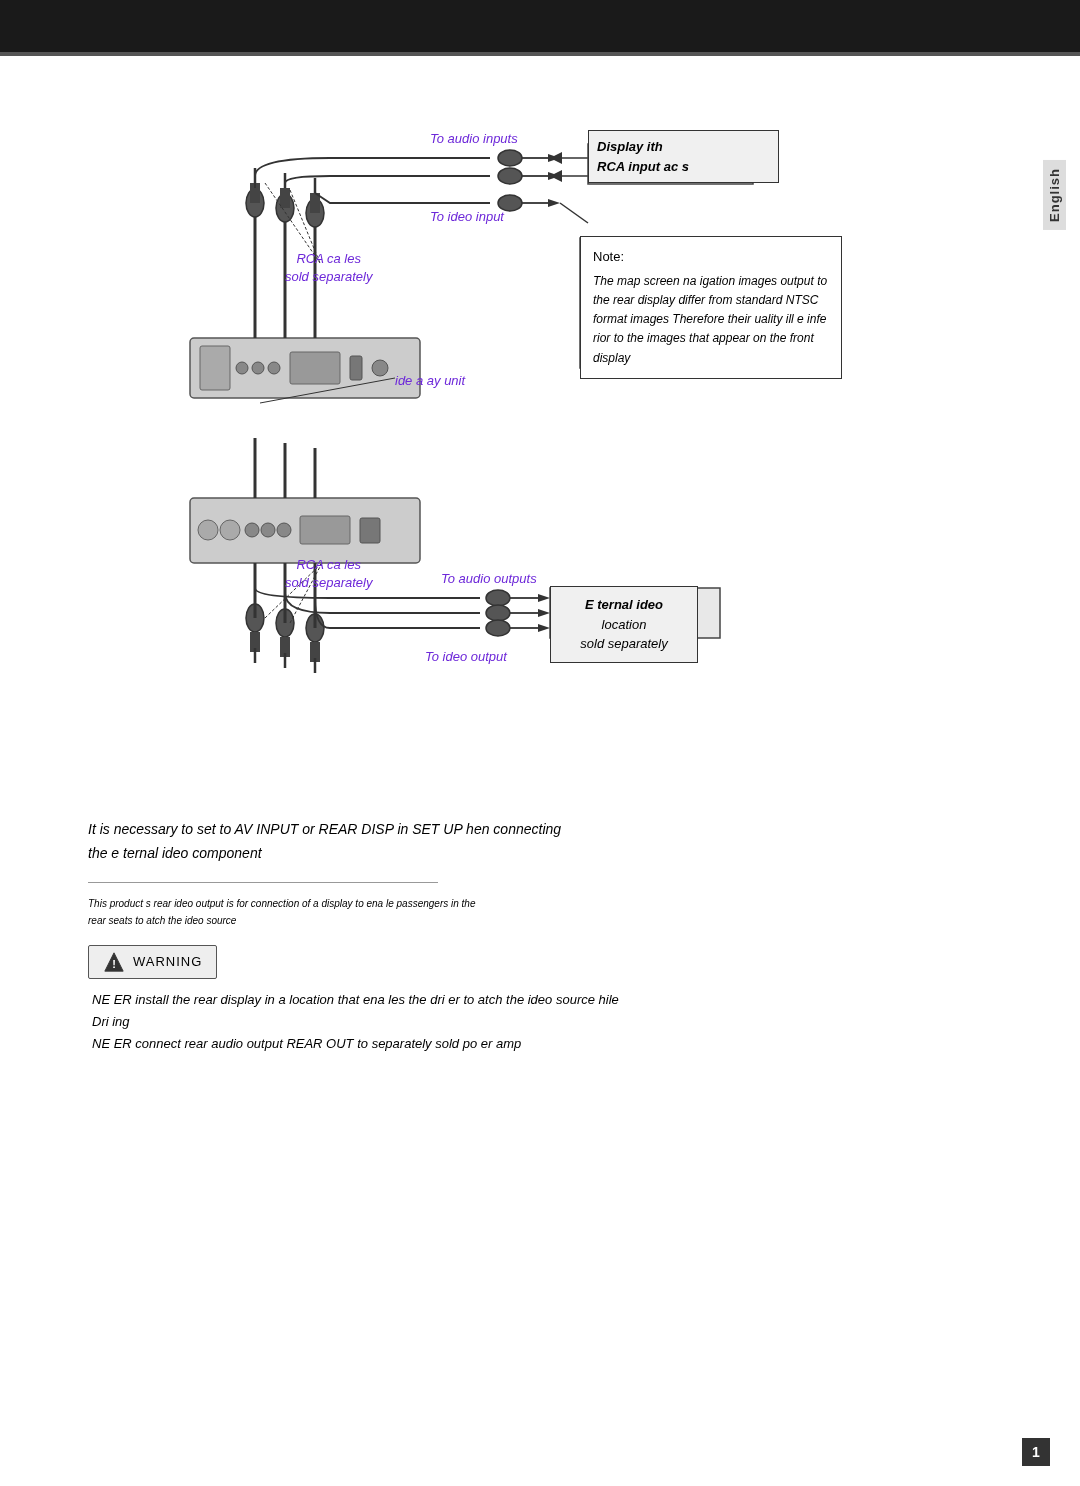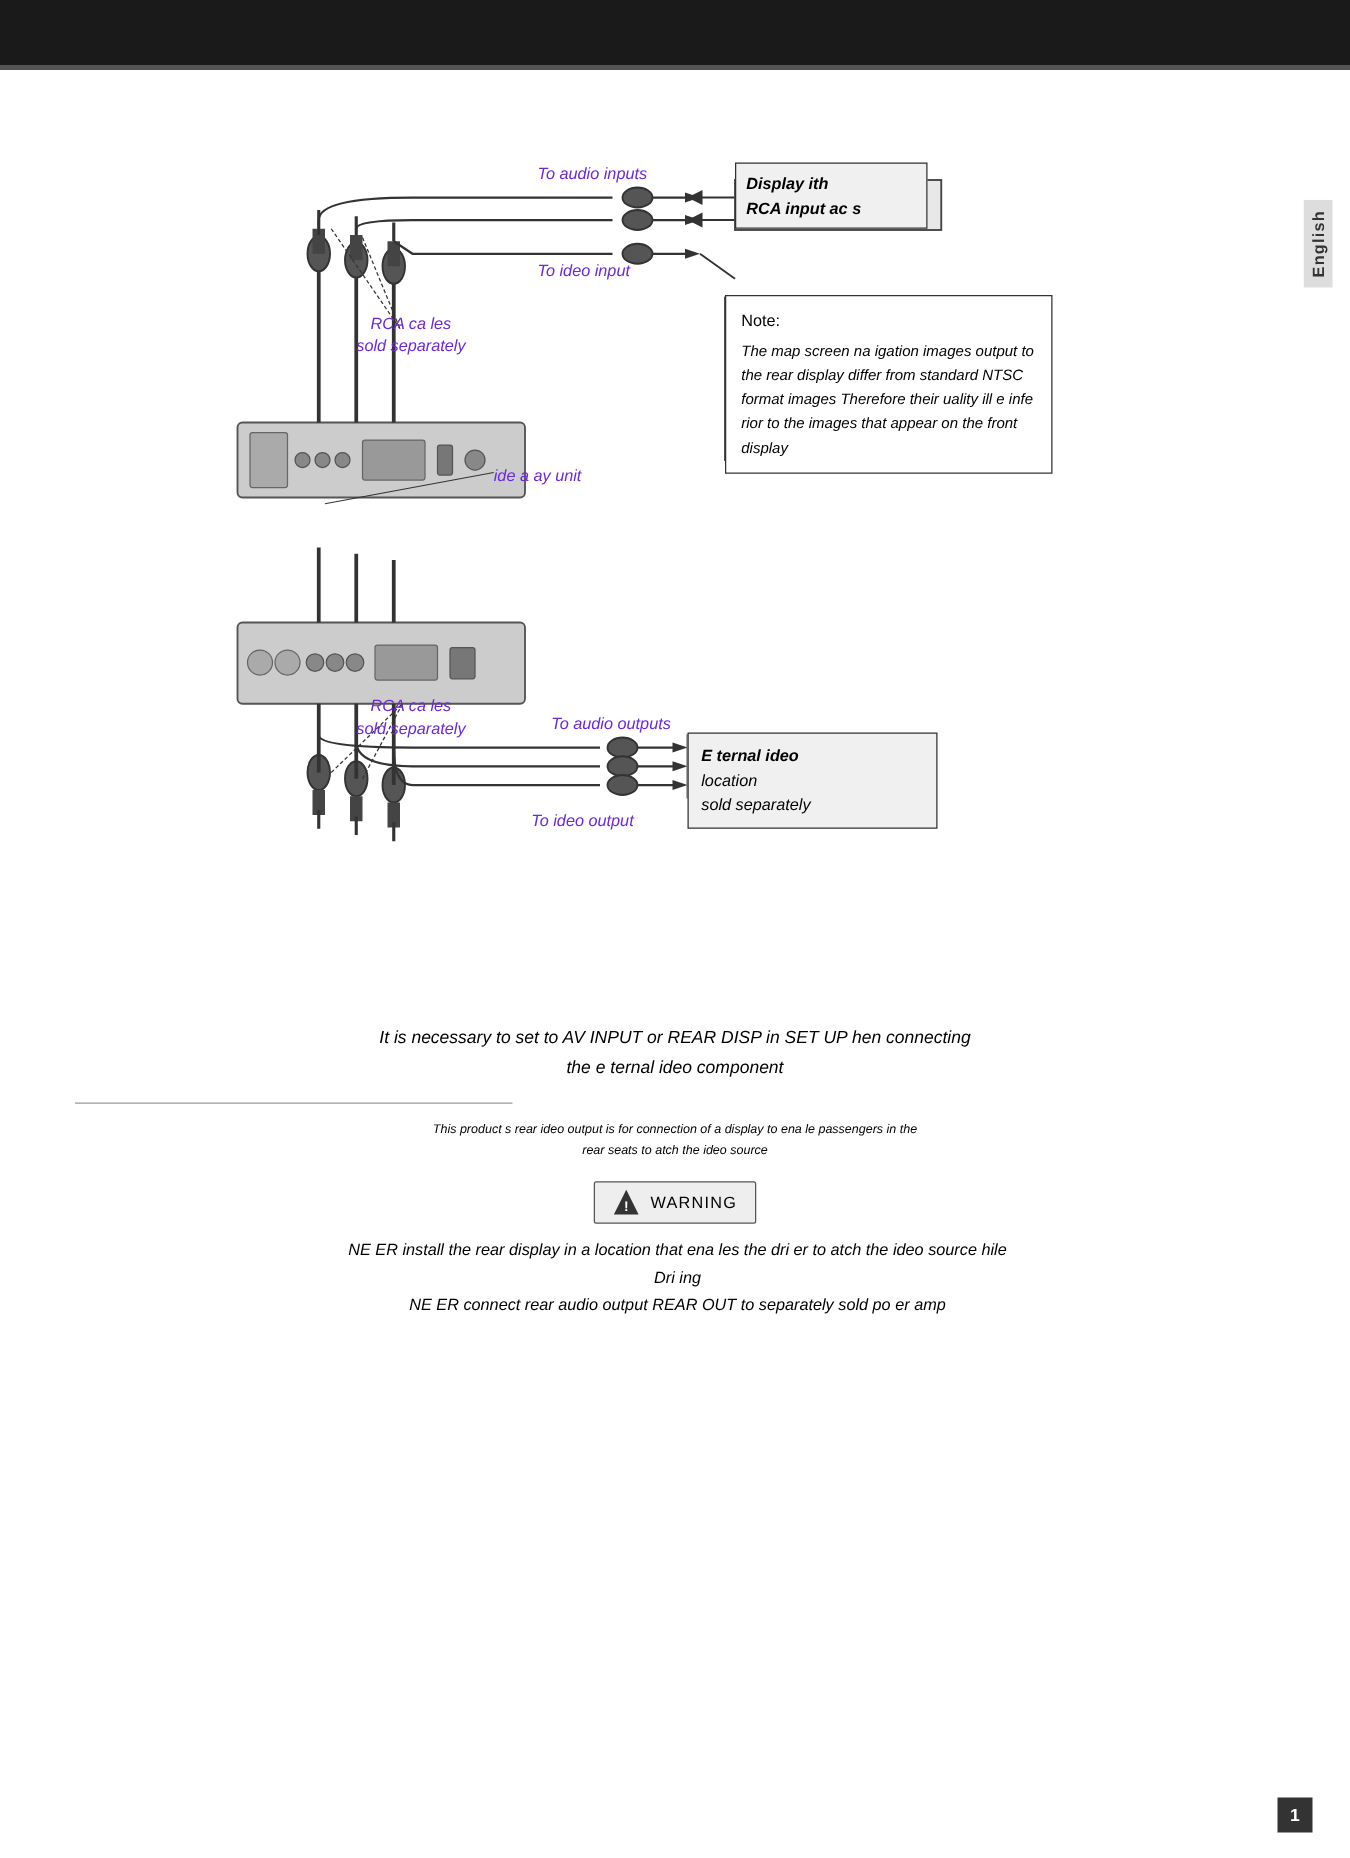--- a/index.html
+++ b/index.html
@@ -106,23 +106,22 @@
     .diagram-svg {
       position: absolute;
       top: 0;
       left: 0;
       width: 100%;
       height: 100%;
     }
 
     
     .bottom-section {
-      padding: 0 60px;
+      padding: 0 88px;
       margin-top: 10px;
-      text-align: center;
     }
 
     .instruction-text {
       font-size: 14px;
       font-style: italic;
       margin-bottom: 16px;
       line-height: 1.7;
     }
 
     .divider-line {
@@ -314,21 +313,21 @@
       <rect x="490" y="130" width="240" height="130" fill="#fff" stroke="#444" stroke-width="1.5"></rect>
     </svg>
 
     <div class="label-text" style="left: 195px; top: 142px; text-align: center;">
       <em style="font-size:13px; white-space: pre-line;">RCA ca les
 sold separately</em>
     </div>
 
     <div class="label-text" style="left: 340px; top: 22px; font-style:italic;">To audio inputs</div>
 
-    <div class="info-box" style="left: 498px; top: 22px; width:154px; padding:6px 8px;">
+    <div class="info-box" style="left: 498px; top: 22px; width:191px; padding:6px 8px;">
       <strong>Display  ith</strong><br>
       <strong>RCA input  ac s</strong>
     </div>
 
     <div class="label-text" style="left: 340px; top: 100px; font-style:italic;text-align:right;">To  ideo input</div>
 
     <div class="note-box" style="left: 490px; top: 128px;">
       <div class="note-title">Note:</div>
       <div class="note-body">The map screen na igation images output to the rear display differ from standard NTSC format images Therefore their  uality  ill  e infe rior to the images that appear on the front display</div>
     </div>
@@ -337,21 +336,21 @@
 
     <div class="label-text" style="left: 195px; top: 430px; text-align: center; white-space: pre-line;">
       <em style="font-size:13px;">RCA ca les
 sold separately</em>
     </div>
 
     <div class="label-text" style="left: 316px; top: 462px; font-style:italic;margin-left:35px;">To audio outputs</div>
 
     <div class="label-text" style="left: 335px; top: 540px; font-style:italic;">To  ideo output</div>
 
-    <div class="info-box" style="left: 460px; top: 478px; width:200px;">
+    <div class="info-box" style="left: 460px; top: 478px; width:148px;text-align:center;">
       <strong>E ternal  ideo</strong><br>
       <em>location</em><br>
       <em>sold separately</em>
     </div>
 
   </div>
 </div>
 
 <div class="bottom-section">
   <p class="instruction-text">

